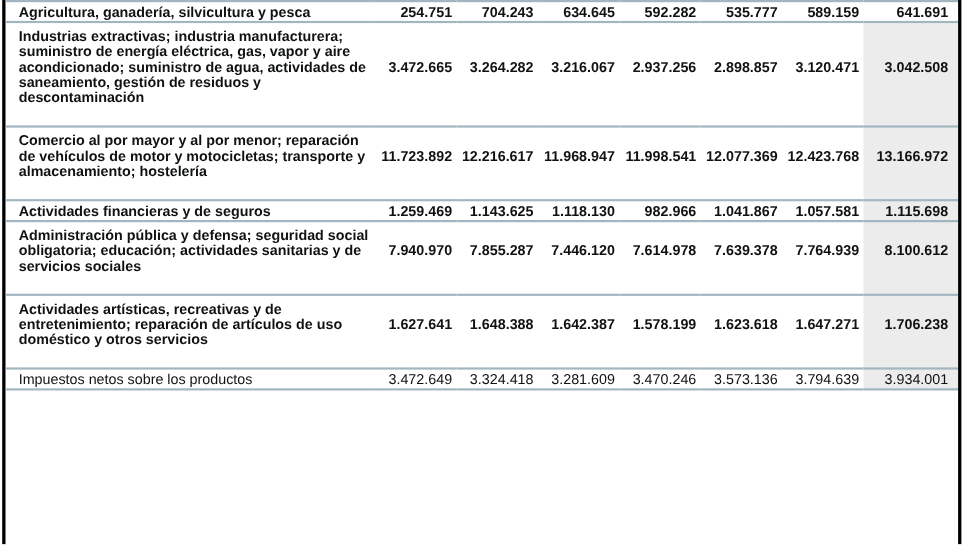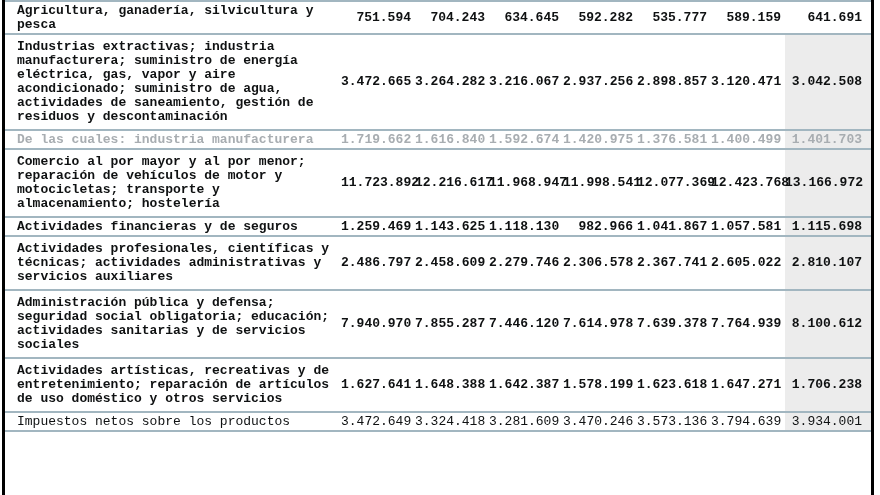--- a/index.html
+++ b/index.html
@@ -9,21 +9,21 @@
     --muted:#a8adb1;
     --ink:#0f1112;
   }
   *{box-sizing:border-box;}
   body{margin:0;background:#ffffff;}
   .page{
     position:relative;
     width:880px;height:495px;
     background:#ffffff;
     overflow:hidden;
-    font-family:Liberation Mono, monospace;
+    font-family:Liberation Sans, sans-serif;
   }
   .sheet{
     position:absolute;left:2px;top:0;
     width:872px;height:495px;
     border-left:3px solid var(--frame);
     border-right:3px solid var(--frame);
     background:#ffffff;
     overflow:hidden;
   }
   table.data{
@@ -43,21 +43,21 @@
   td.label{
     padding:2px 2px 1px 12px;
     text-align:left;
   }
   td.num{
     padding:2px 4px 1px 0;
     text-align:right;
     white-space:nowrap;
   }
   td.num:last-child{padding-right:9px;text-align:right;}
-  tr.tall td{padding-top:5px;padding-bottom:5px;}
+  tr.tall td{padding-top:5px;padding-bottom:18px;}
   tr.muted td{color:var(--muted);}
   tr.plain td{font-weight:normal;}
   td.shade{background:var(--shade);}
 </style>
 </head>
 <body>
 
 <div class="page">
   <div class="sheet">
     <table class="data">
@@ -67,77 +67,57 @@
           <col style="width:74px">
           <col style="width:74px">
         <col style="width:74px">
           <col style="width:74px">
           <col style="width:74px">
         <col style="width:86px">
       </colgroup>
       <tbody>
           <tr class="bold">
             <td class="label">Agricultura, ganadería, silvicultura y pesca</td>
-            <td class="num">751.594</td>
+            <td class="num">254.751</td>
             <td class="num">704.243</td>
             <td class="num">634.645</td>
             <td class="num">592.282</td>
             <td class="num">535.777</td>
             <td class="num">589.159</td>
             <td class="num">641.691</td>
           </tr>
           <tr class="bold tall">
             <td class="label">Industrias extractivas; industria manufacturera; suministro de energía eléctrica, gas, vapor y aire acondicionado; suministro de agua, actividades de saneamiento, gestión de residuos y descontaminación</td>
             <td class="num">3.472.665</td>
             <td class="num">3.264.282</td>
             <td class="num">3.216.067</td>
             <td class="num">2.937.256</td>
             <td class="num">2.898.857</td>
             <td class="num">3.120.471</td>
             <td class="num shade">3.042.508</td>
-          </tr>
-          <tr class="muted">
-            <td class="label">De las cuales: industria manufacturera</td>
-            <td class="num">1.719.662</td>
-            <td class="num">1.616.840</td>
-            <td class="num">1.592.674</td>
-            <td class="num">1.420.975</td>
-            <td class="num">1.376.581</td>
-            <td class="num">1.400.499</td>
-            <td class="num shade">1.401.703</td>
           </tr>
           <tr class="bold tall">
             <td class="label">Comercio al por mayor y al por menor; reparación de vehículos de motor y motocicletas; transporte y almacenamiento; hostelería</td>
             <td class="num">11.723.892</td>
             <td class="num">12.216.617</td>
             <td class="num">11.968.947</td>
             <td class="num">11.998.541</td>
             <td class="num">12.077.369</td>
             <td class="num">12.423.768</td>
             <td class="num shade">13.166.972</td>
           </tr>
           <tr class="bold">
             <td class="label">Actividades financieras y de seguros</td>
             <td class="num">1.259.469</td>
             <td class="num">1.143.625</td>
             <td class="num">1.118.130</td>
             <td class="num">982.966</td>
             <td class="num">1.041.867</td>
             <td class="num">1.057.581</td>
             <td class="num shade">1.115.698</td>
-          </tr>
-          <tr class="bold tall">
-            <td class="label">Actividades profesionales, científicas y técnicas; actividades administrativas y servicios auxiliares</td>
-            <td class="num">2.486.797</td>
-            <td class="num">2.458.609</td>
-            <td class="num">2.279.746</td>
-            <td class="num">2.306.578</td>
-            <td class="num">2.367.741</td>
-            <td class="num">2.605.022</td>
-            <td class="num shade">2.810.107</td>
           </tr>
           <tr class="bold tall">
             <td class="label">Administración pública y defensa; seguridad social obligatoria; educación; actividades sanitarias y de servicios sociales</td>
             <td class="num">7.940.970</td>
             <td class="num">7.855.287</td>
             <td class="num">7.446.120</td>
             <td class="num">7.614.978</td>
             <td class="num">7.639.378</td>
             <td class="num">7.764.939</td>
             <td class="num shade">8.100.612</td>

